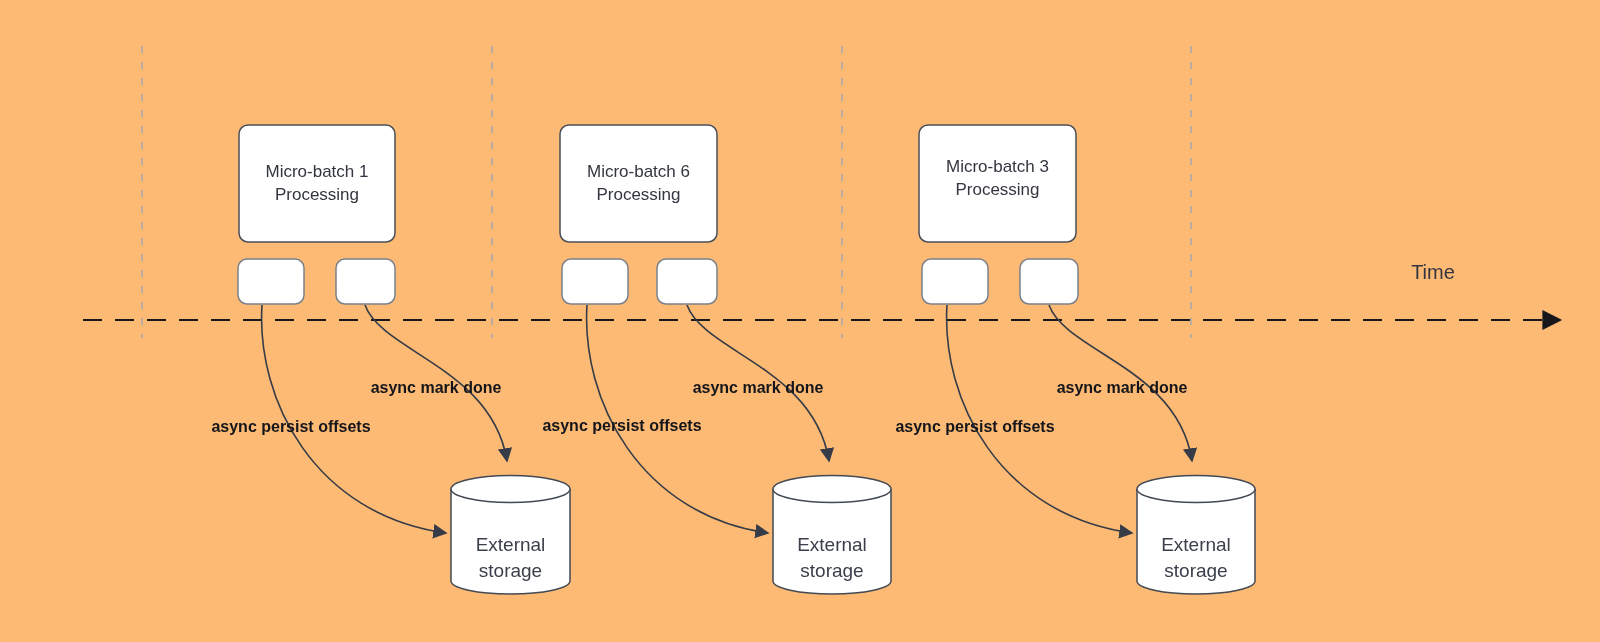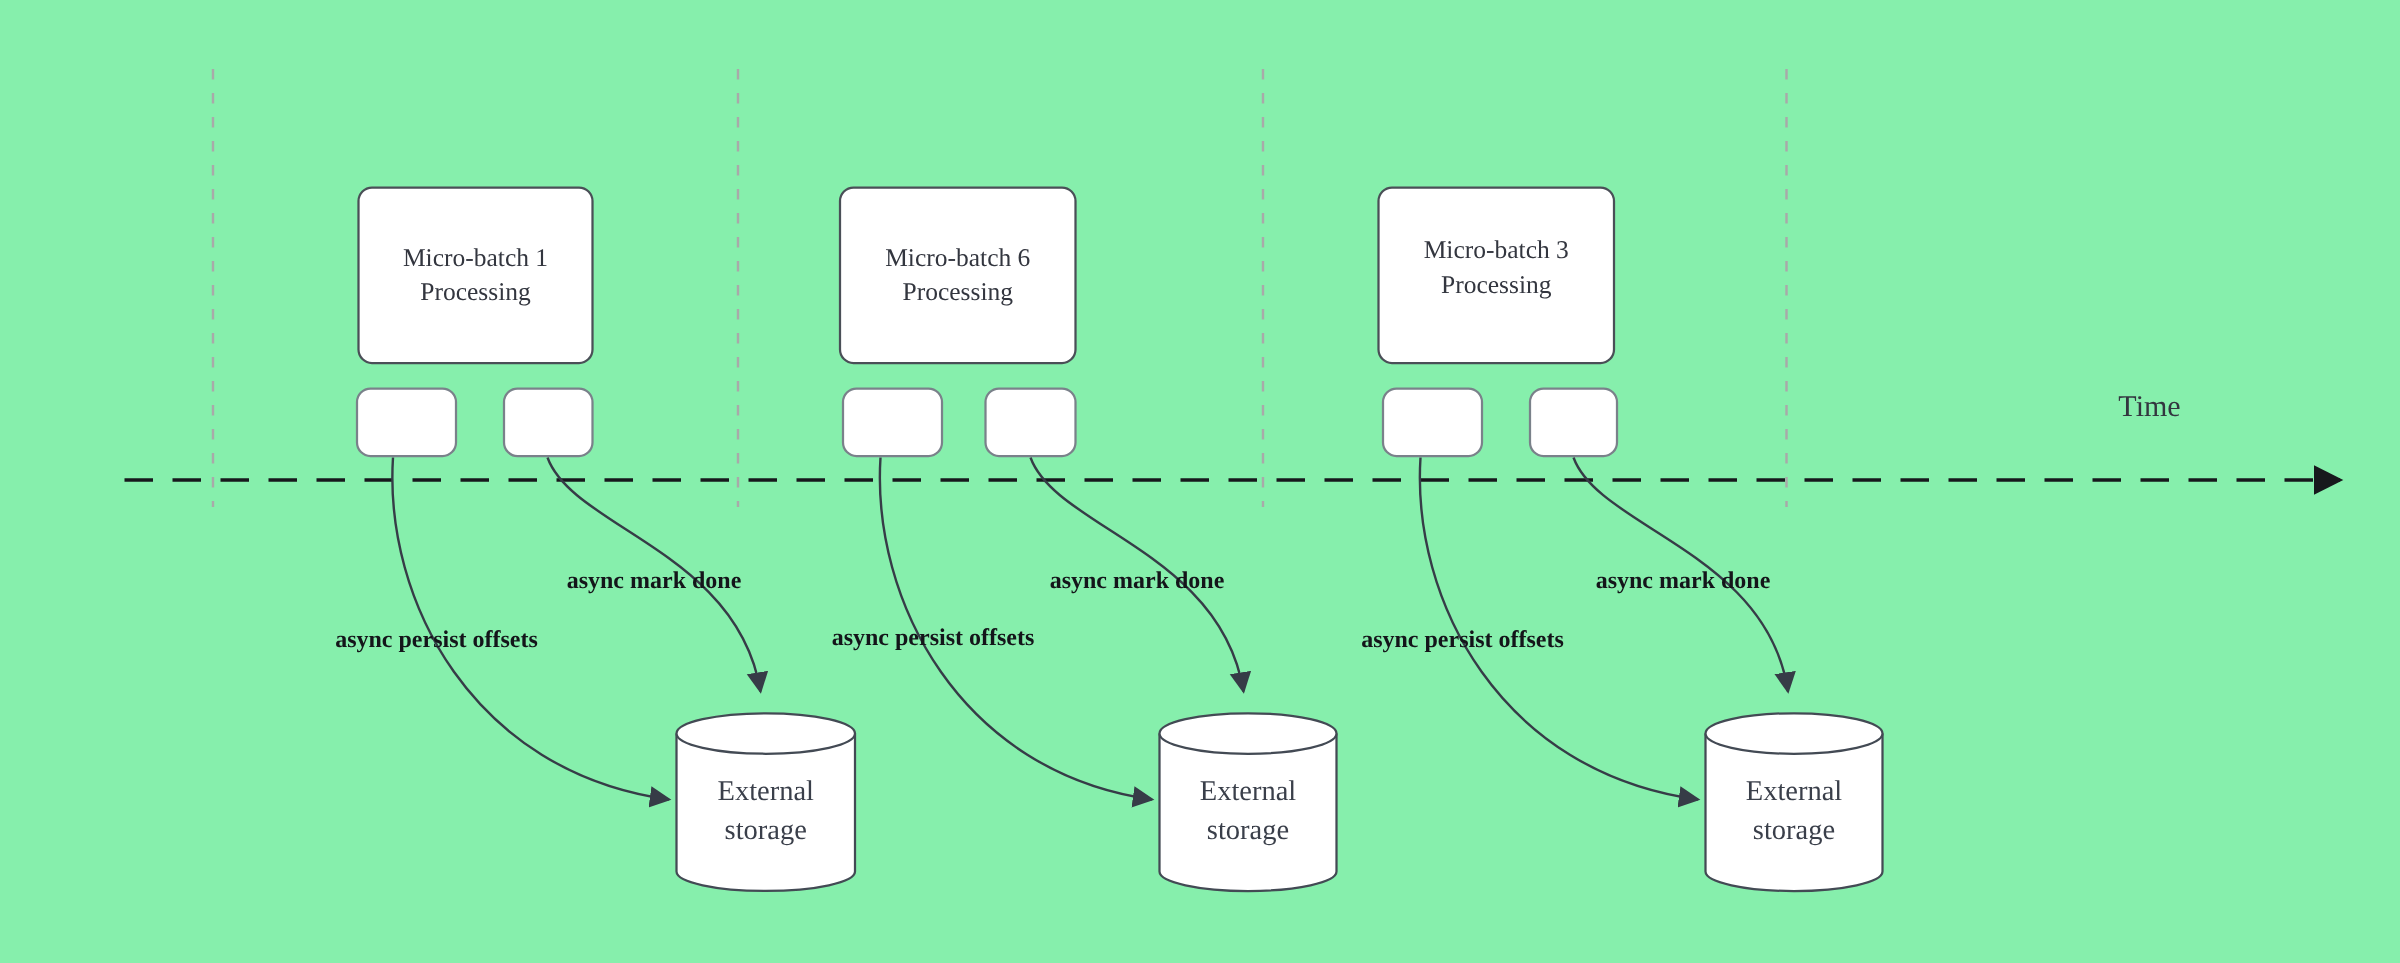--- a/index.html
+++ b/index.html
@@ -5,23 +5,22 @@
   html, body {
     margin: 0;
     padding: 0;
     background: #ffffff;
     font-family: "Liberation Sans", sans-serif;
   }
   .canvas {
     position: relative;
     width: 1600px;
     height: 642px;
-    background: #86efac;
+    background: #fdba74;
     overflow: hidden;
-    font-family: Liberation Serif, serif;
   }
   .canvas svg {
     position: absolute;
     left: 0;
     top: 0;
   }
   .overlay {
     position: absolute;
     color: #33363f;
   }
@@ -39,20 +38,21 @@
   .storage-text {
     display: flex;
     align-items: center;
     justify-content: center;
     text-align: center;
     font-size: 19px;
     line-height: 1.38;
     color: #3a3f4a;
     padding: 0 4px;
     box-sizing: border-box;
+    margin-top: 17px;
   }
   .flow-label {
     transform: translate(-50%, -50%);
     font-size: 16px;
     font-weight: bold;
     white-space: nowrap;
     color: #14151a;
   }
   .time-label {
     transform: translate(-50%, -50%);

